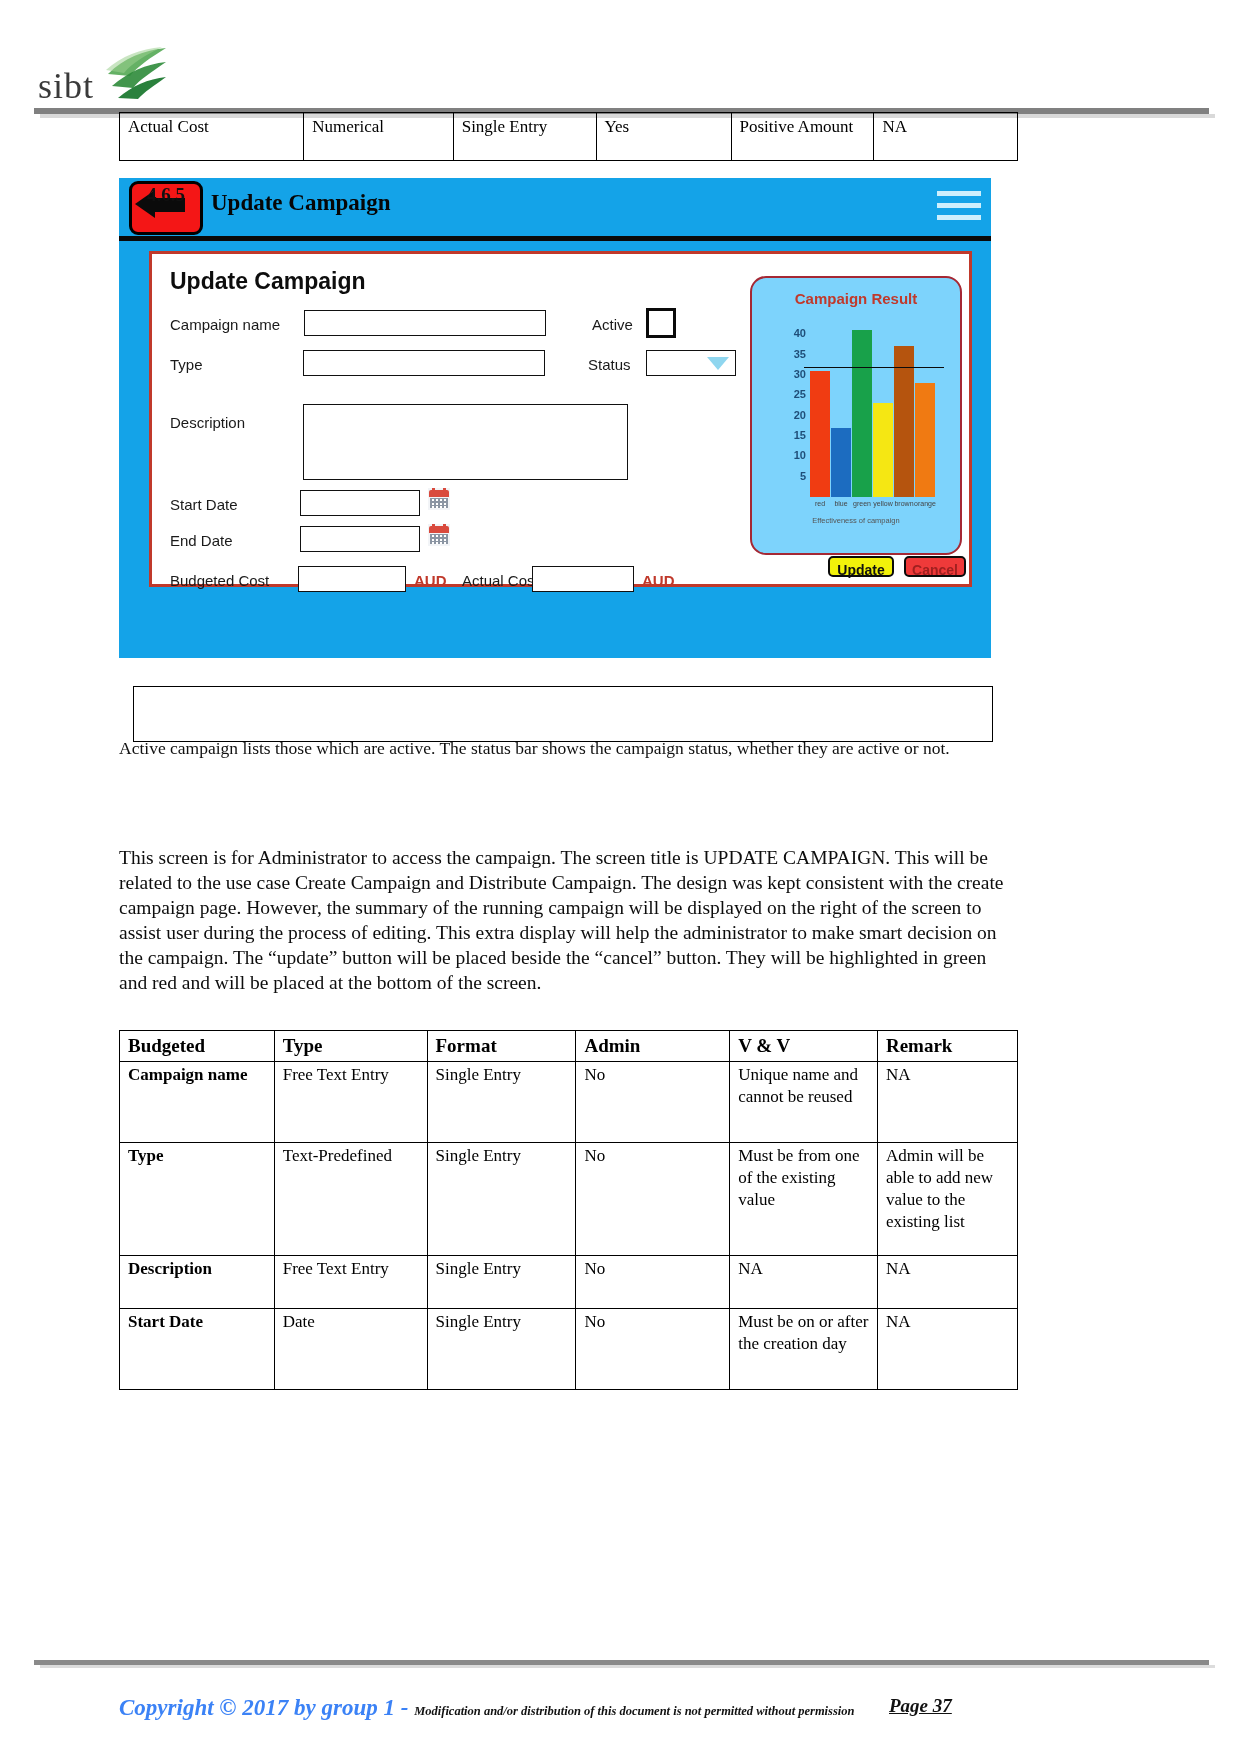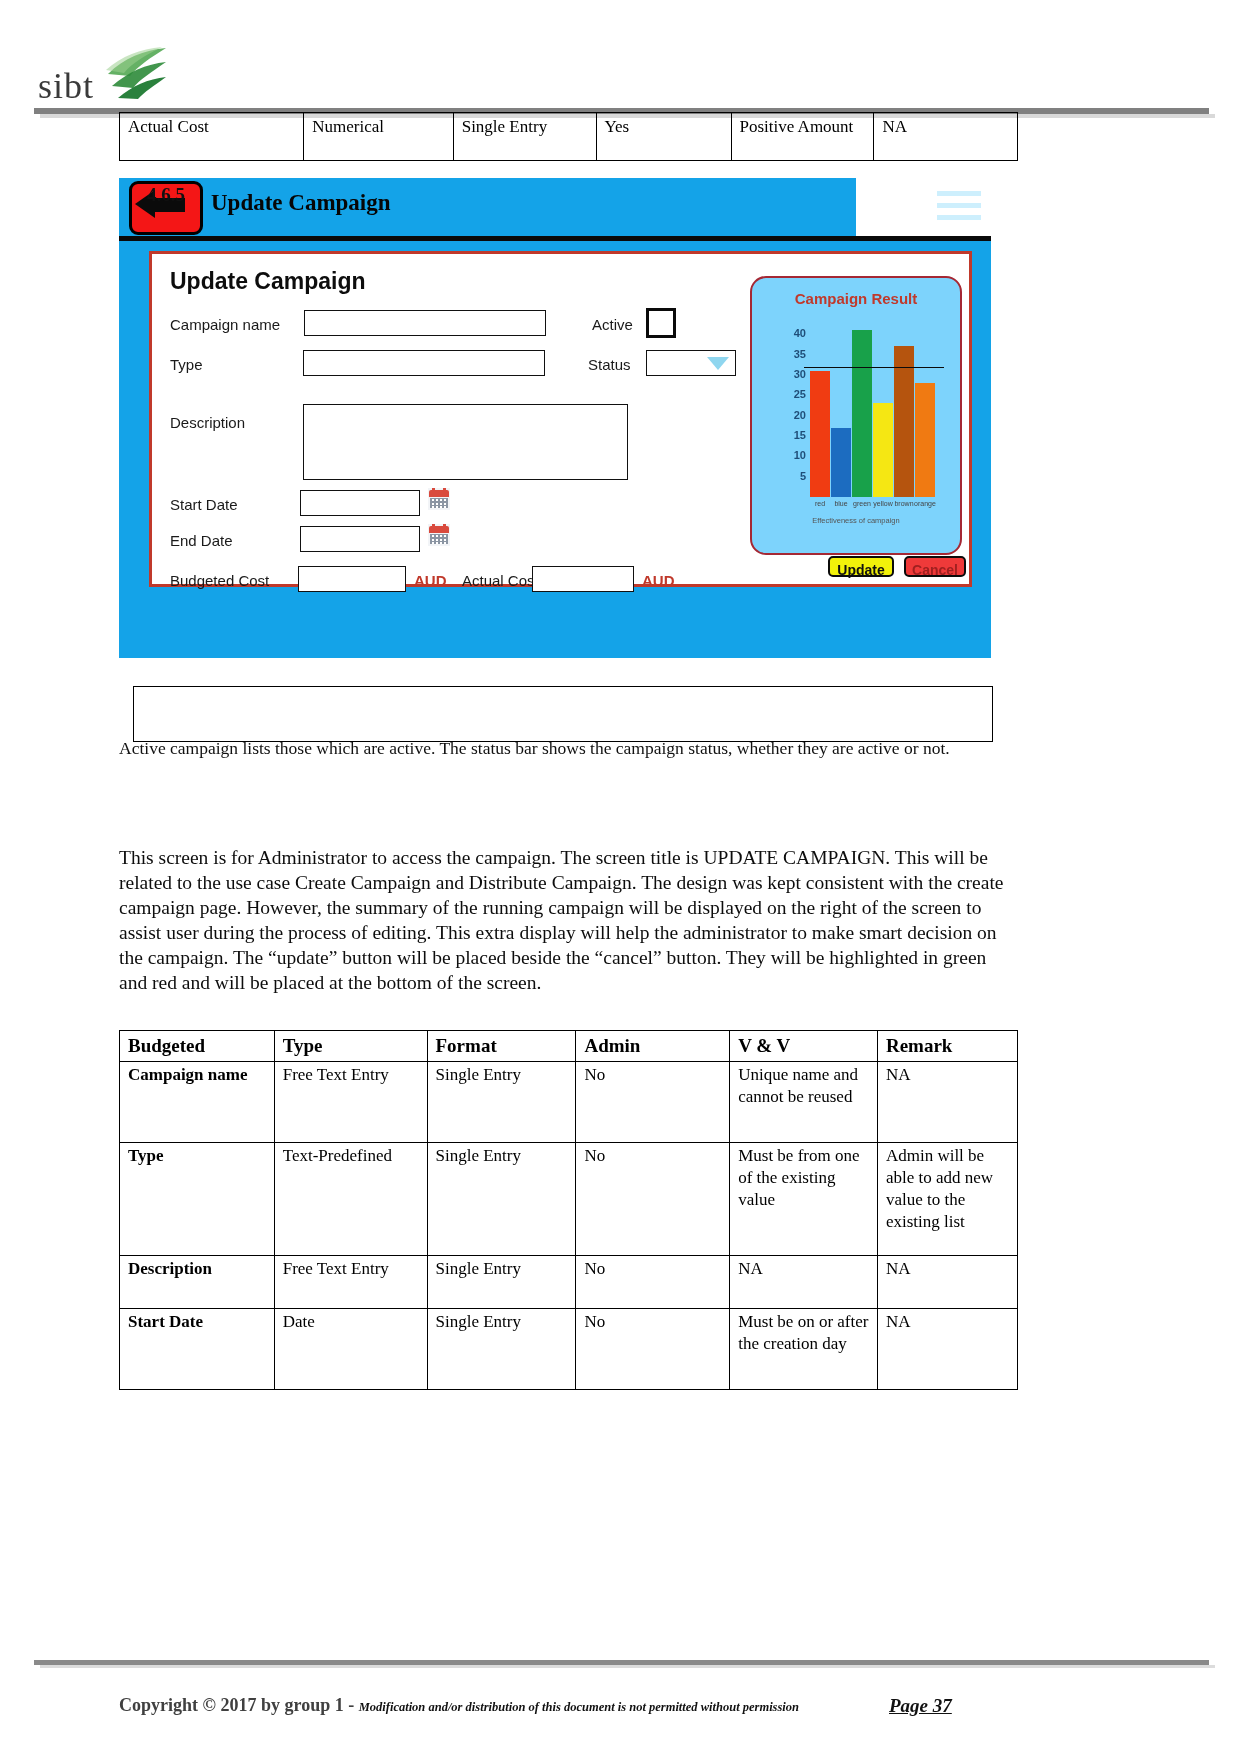--- a/index.html
+++ b/index.html
@@ -30,21 +30,21 @@
   .top-table{
     position:absolute;left:119px;top:112px;width:899px;height:48px;
     border-collapse:collapse;font-family:"Liberation Serif",serif;font-size:17px;
   }
   .top-table td{
     border:1.4px solid #000;vertical-align:top;padding:3px 6px 0 8px;line-height:1.35;
   }
 
   
   .mockup{position:absolute;left:119px;top:178px;width:872px;height:480px;background:#ffffff;}
-  .app-topbar{position:absolute;left:0;top:0;width:737px;height:58px;background:#14a3e8;}
+  .app-topbar{position:absolute;left:0;top:0;width:872px;height:58px;background:#14a3e8;}
   .app-topbar-underline{position:absolute;left:0;top:58px;width:872px;height:5px;background:#0a0a0a;}
   .back-btn{position:absolute;left:10px;top:3px;width:68px;height:48px;}
   .back-btn .plate{
     position:absolute;left:0;top:0;width:68px;height:48px;background:#f41616;
     border:3px solid #000;border-radius:9px;
   }
   .back-btn .arrow{
     position:absolute;left:6px;top:9px;width:0;height:0;
     border-top:14px solid transparent;border-bottom:14px solid transparent;
     border-right:20px solid #0b0b0b;
@@ -176,21 +176,21 @@
   }
   .el-table th{font-weight:bold;font-size:19px;padding-top:3px;}
   .el-table td.first{font-weight:bold;}
 
   
   .footer-rule-wrap{position:absolute;left:34px;top:1660px;width:1175px;height:10px;}
   .footer-rule{position:absolute;left:0;top:0;width:1175px;height:5px;background:#8a8a8a;}
   .footer-rule-shadow{position:absolute;left:6px;top:5px;width:1175px;height:3px;background:#dcdcdc;}
   .footer{position:absolute;left:119px;top:1695px;width:1000px;}
   .foot-copy{
-    font-family:"Liberation Serif",serif;font-weight:bold;font-size:18px;color:#404040;
+    font-family:"Liberation Serif",serif;font-style:italic;font-weight:bold;font-size:23px;color:#3b82f6;
   }
   .foot-note{
     font-family:"Liberation Serif",serif;font-style:italic;font-weight:bold;font-size:12.5px;color:#111;
   }
   .foot-page{
     position:absolute;left:770px;top:0;font-family:"Liberation Serif",serif;
     font-style:italic;font-weight:bold;font-size:19px;color:#111;text-decoration:underline;
   }
 </style>
 </head>

